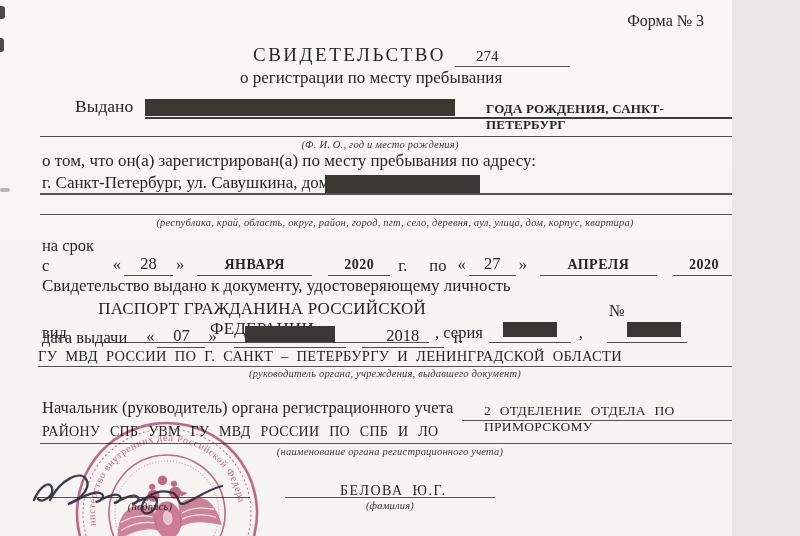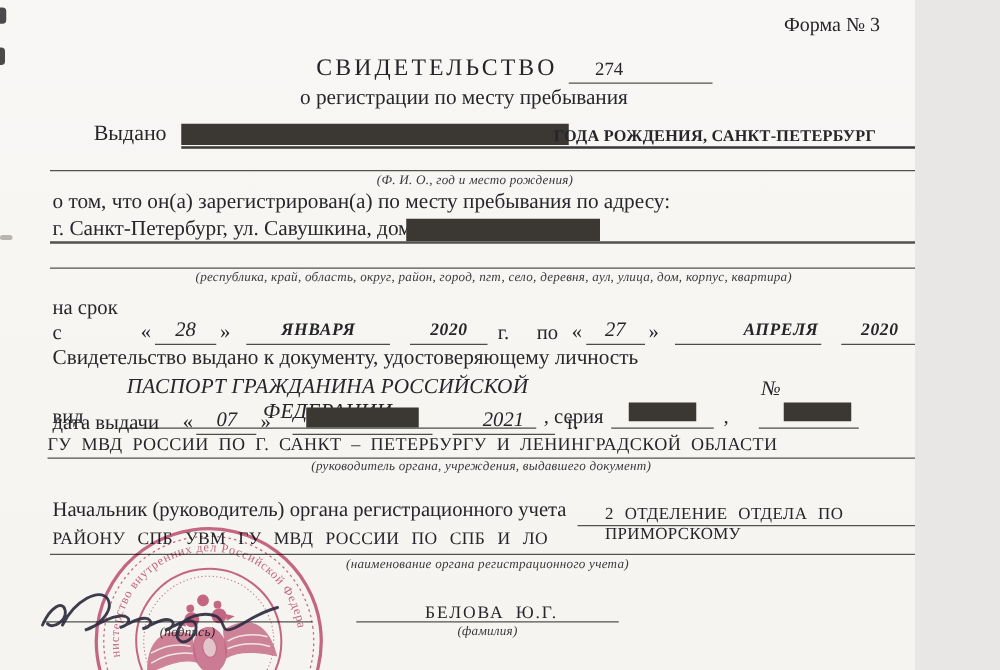--- a/index.html
+++ b/index.html
@@ -11,25 +11,25 @@
   }
   .abs { position:absolute; }
   .rule { position:absolute; background:#52524e; height:1px; }
   .redact { position:absolute; background:#3b3733; }
   .caption { position:absolute; font-size:10.5px; color:#38383a; text-align:center; letter-spacing:0.2px;font-style:italic; }
   .form-label { right:28px; top:12px; font-size:16px; }
   .title { left:253px; top:44px; font-size:19px; letter-spacing:2.5px; }
   .title-number { left:476px; top:48px; font-size:15px; }
   .subtitle { left:240px; top:68px; font-size:17px; }
   .issued-label { left:75px; top:96px; font-size:17.5px; }
-  .issued-value { left:443px; top:101px; font-size:13px; font-weight:bold; letter-spacing:0.2px; }
+  .issued-value { left:486px; top:101px; font-size:13px; font-weight:bold; letter-spacing:0.2px; }
   .statement { left:42px; top:151px; font-size:17px; }
   .address-prefix { left:42px; top:173px; font-size:17px; }
   .flexrow { position:absolute; display:flex; align-items:flex-end; font-size:16.5px; line-height:1.2; }
-  .seg { border-bottom:1.4px solid #4c4c48; text-align:center; padding:0 2px 1px 2px;font-style:italic; }
+  .seg { border-bottom:1.4px solid #4c4c48; text-align:center; padding:0 2px 1px 2px; }
   .seg-bold { font-weight:bold; font-size:14px; letter-spacing:0.5px; }
   .q { padding:0 3px 1px 3px; }
   .doc-statement { left:42px; top:276px; font-size:17px; }
   .condensed { font-size:17px; letter-spacing:0.2px; }
   .issuer { left:38px; top:348px; font-size:14.5px; word-spacing:4px; letter-spacing:0.3px; }
   .authority-label { left:42px; top:398px; font-size:16.5px; }
   .authority-v1 { left:468px; top:403px; font-size:13.5px; word-spacing:5px; letter-spacing:0.3px;margin-left:16px; }
   .authority-v2 { left:42px; top:424px; font-size:14px; word-spacing:6px; letter-spacing:0.3px; }
   .sig-name { left:340px; top:483px; font-size:14px; letter-spacing:1.5px; word-spacing:4px; }
   .stampwrap { position:absolute; left:70px; top:416px; width:194px; height:194px; mix-blend-mode:multiply; opacity:0.92; }
@@ -70,21 +70,21 @@
     <span class="q">«</span>
     <span class="seg" style="width:48px;">28</span>
     <span class="q">»</span>
     <span class="seg seg-bold" style="width:118px;margin-left:10px;">ЯНВАРЯ</span>
     <span class="seg seg-bold" style="width:62px;margin-left:16px;">2020</span>
     <span style="margin-left:8px;">г.</span>
     <span style="margin-left:22px;">по</span>
     <span class="q" style="margin-left:8px;">«</span>
     <span class="seg" style="width:46px;">27</span>
     <span class="q">»</span>
-    <span class="seg seg-bold" style="width:120px;margin-left:10px;text-align:right;">АПРЕЛЯ</span>
+    <span class="seg seg-bold" style="width:120px;margin-left:10px;">АПРЕЛЯ</span>
     <span class="seg seg-bold" style="width:62px;margin-left:16px;">2020</span>
     <span style="margin-left:8px;">г.</span>
   </div>
 
   <div class="abs doc-statement">Свидетельство выдано к документу, удостоверяющему личность</div>
 
   <div class="flexrow" style="left:42px;top:299px;right:45px;">
     <span style="margin-right:28px;text-align:center;">вид</span>
     <span class="seg condensed" style="width:330px;padding-bottom:2px;">ПАСПОРТ ГРАЖДАНИНА РОССИЙСКОЙ ФЕДЕРАЦИИ</span>
     <span style="margin:0 6px;">, серия</span>
@@ -95,21 +95,21 @@
       <span class="redact" style="position:relative;display:inline-block;width:54px;height:15px;top:1px;margin-left:18px;"></span>
     </span>
   </div>
 
   <div class="flexrow" style="left:42px;top:325px;">
     <span style="margin-right:16px;">дата выдачи</span>
     <span class="q">«</span>
     <span class="seg" style="width:44px;">07</span>
     <span class="q">»</span>
     <span class="seg" style="width:108px;margin-left:14px;"><span class="redact" style="position:relative;display:inline-block;width:90px;height:16px;top:1px;"></span></span>
-    <span class="seg" style="width:78px;margin-left:16px;">2021</span>
+    <span class="seg" style="width:78px;margin-left:16px;">2018</span>
     <span style="margin-left:10px;">г.</span>
   </div>
 
   <div class="abs issuer">ГУ МВД РОССИИ ПО Г. САНКТ – ПЕТЕРБУРГУ И ЛЕНИНГРАДСКОЙ ОБЛАСТИ</div>
   <div class="rule" style="left:38px;top:366px;width:717px;"></div>
   <div class="caption" style="left:0;top:368px;width:770px;">(руководитель органа, учреждения, выдавшего документ)</div>
 
   <div class="abs authority-label">Начальник (руководитель) органа регистрационного учета</div>
   <div class="abs authority-v1">2 ОТДЕЛЕНИЕ ОТДЕЛА ПО ПРИМОРСКОМУ</div>
   <div class="rule" style="left:462px;top:420px;width:298px;"></div>

